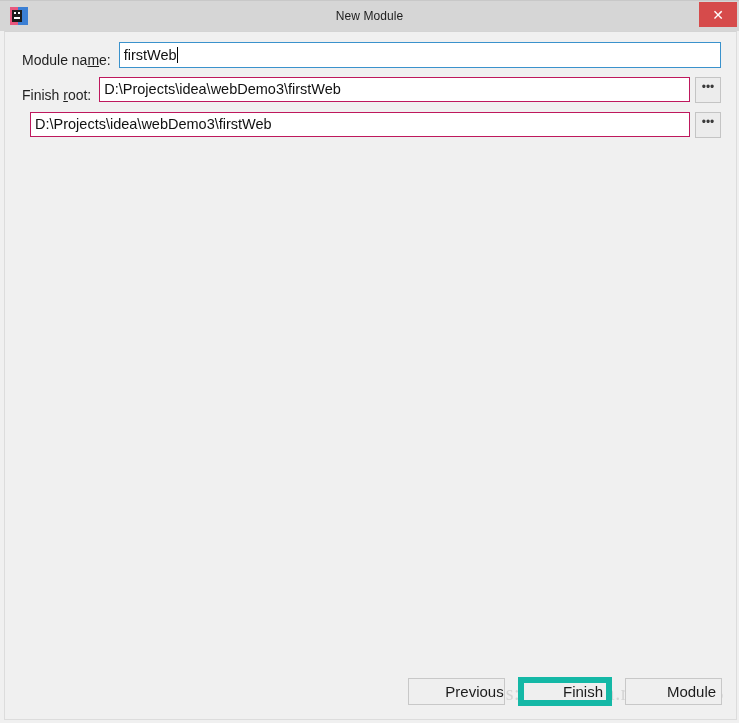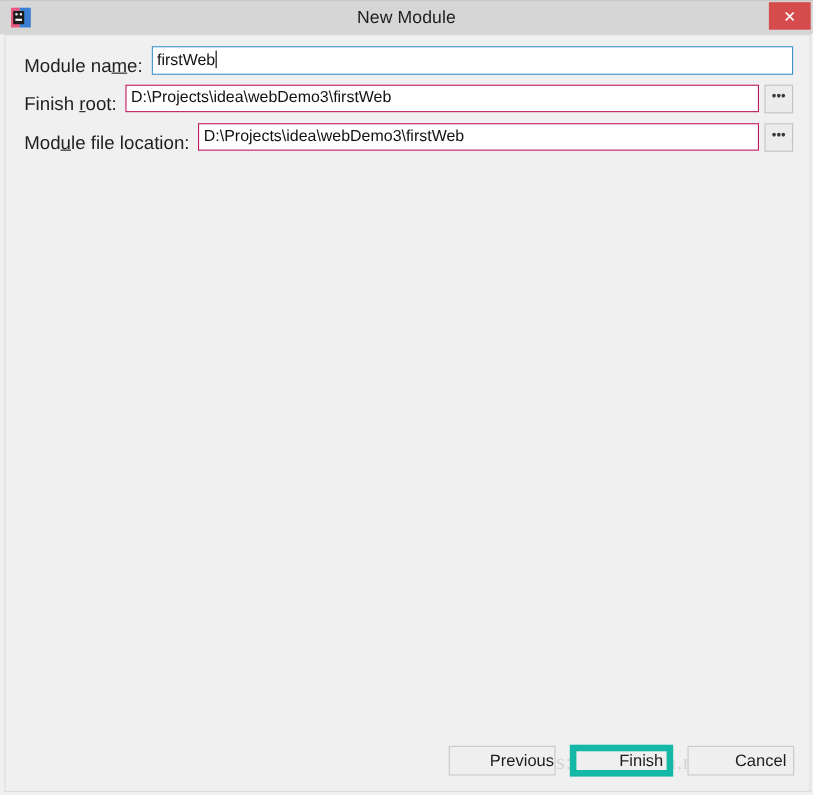--- a/index.html
+++ b/index.html
@@ -40,21 +40,21 @@
     left: 9px;
     top: 5px;
     width: 20px;
     height: 20px;
   }
   .app-icon svg { display: block; }
 
   .title-text {
     width: 100%;
     text-align: center;
-    font-size: 16px;
+    font-size: 12px;
     color: #1d1d1d;
     letter-spacing: 0.1px;
     font-family: "Liberation Sans", sans-serif;
     line-height: 31px;
     user-select: none;
   }
 
   .close-btn {
     position: absolute;
     right: 2px;
@@ -93,21 +93,21 @@
   .row {
     display: flex;
     align-items: center;
     height: 30px;
     margin-bottom: 5px;
     padding-left: 17px;
     padding-right: 15px;
     box-sizing: border-box;
   }
   .row .label {
-    font-size: 17px;
+    font-size: 14px;
     color: #1f1f1f;
     white-space: nowrap;
     user-select: none;
     font-family: "Liberation Sans", sans-serif;
     margin-top: 10px;
   }
   .row .label u {
     text-decoration: underline;
     text-underline-offset: 1px;
   }
@@ -244,31 +244,30 @@
 
       <div class="row">
         <span class="label"><span>Finish </span><u>r</u><span>oot:</span></span>
         <span class="field-wrap">
           <span class="textfield">D:\Projects\idea\webDemo3\firstWeb</span>
           <span class="browse-btn">•••</span>
         </span>
       </div>
 
       <div class="row">
-        <span class="label"><span>Mod</span><u>u</u><span>le file location:</span></span>
         <span class="field-wrap">
           <span class="textfield">D:\Projects\idea\webDemo3\firstWeb</span>
           <span class="browse-btn">•••</span>
         </span>
       </div>
 
     </div>
 
     <div class="watermark">https://blog.csdn.net/skye_95</div>
 
     <div class="footer">
       <div class="btn">Previous</div>
       <div class="btn default">Finish</div>
-      <div class="btn">Cancel</div>
+      <div class="btn">Module</div>
     </div>
 
   </div>
 </div>
 
 </body></html>

